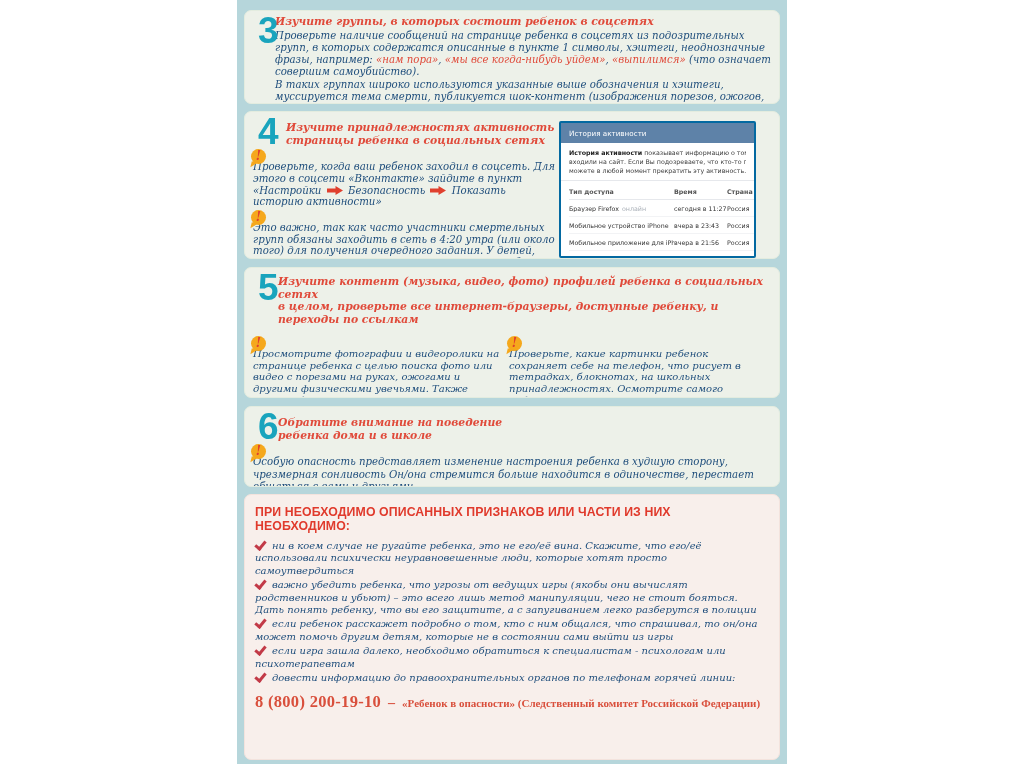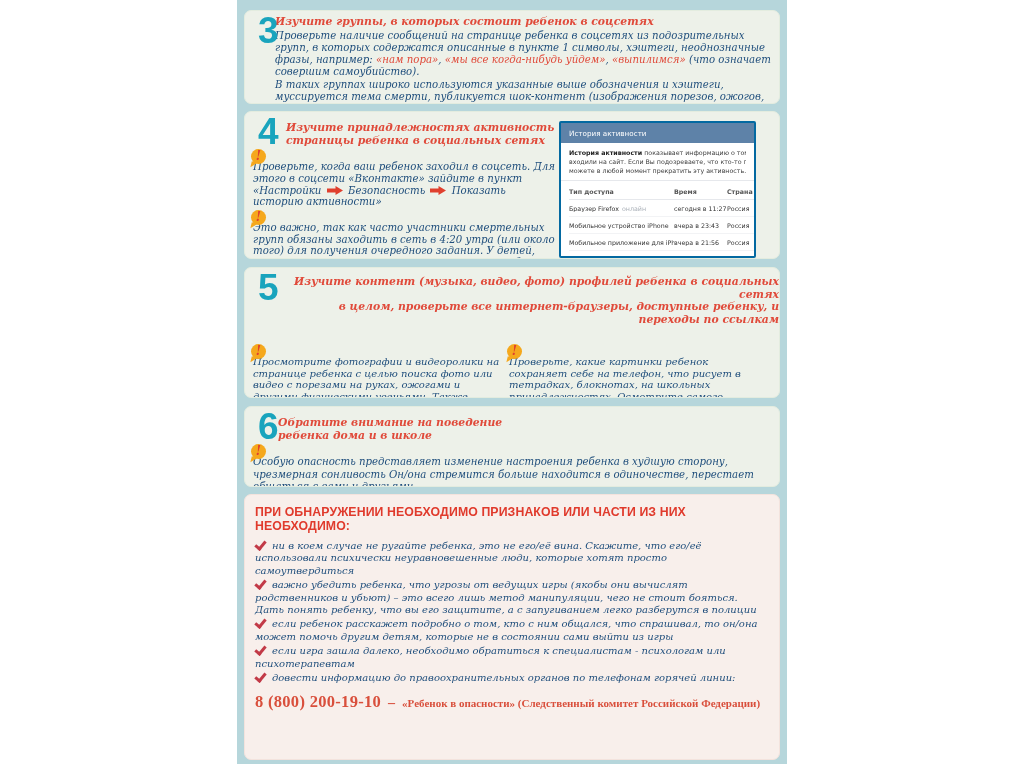--- a/index.html
+++ b/index.html
@@ -52,21 +52,21 @@
   .vk-table{padding:2px 0 0 8px;font-size:6.3px;color:#333;}
   .vk-row{display:flex;padding:4.5px 0;border-bottom:1px solid #f2f3f5;}
   .vk-row:last-child{border-bottom:none;}
   .vk-row.hdr{color:#555;font-weight:bold;border-bottom:1px solid #e6e8ec;}
   .vk-c1{width:105px;white-space:nowrap;overflow:hidden;}
   .vk-c2{width:53px;white-space:nowrap;overflow:hidden;}
   .vk-c3{flex:1;white-space:nowrap;overflow:hidden;}
   .vk-online{color:#aab0b8;margin-left:3px;}
 
   
-  #panel-5 .head{margin:8px 0 17px 33px;text-align:right;}
+  #panel-5 .head{margin:8px 0 9px 33px;}
   #panel-5 .cols{display:flex;margin-top:1px;}
   #panel-5 .col-l{width:248px;margin-left:8px;}
   #panel-5 .col-r{width:258px;margin-left:8px;}
   #panel-5 .body-text{font-size:10px;line-height:1.17;}
 
   
   #panel-6 .head{margin:10px 0 0 33px;}
   #panel-6 .note{margin:2px 0 0 8px;width:515px;}
 
   
@@ -183,21 +183,21 @@
       <div class="sec-title">ребенка дома и в школе</div>
     </div>
     <div class="note">
       <span class="bang">!</span>
       <p class="body-text">Особую опасность представляет изменение настроения ребенка в худшую сторону, чрезмерная сонливость Он/она стремится больше находится в одиночестве, перестает общаться с вами и друзьями.</p>
     </div>
   </div>
 
   <div class="panel" id="panel-final">
     <div class="inner">
-      <div class="final-header">ПРИ ОБНАРУЖЕНИИ НЕОБХОДИМО ПРИЗНАКОВ ИЛИ ЧАСТИ ИЗ НИХ НЕОБХОДИМО:</div>
+      <div class="final-header">ПРИ НЕОБХОДИМО ОПИСАННЫХ ПРИЗНАКОВ ИЛИ ЧАСТИ ИЗ НИХ НЕОБХОДИМО:</div>
 
       <p class="chk-item"><span class="check"></span><span>ни в коем случае не ругайте ребенка, это не его/её вина. Скажите, что его/её использовали психически неуравновешенные люди, которые хотят просто самоутвердиться</span></p>
       <p class="chk-item"><span class="check"></span><span>важно убедить ребенка, что угрозы от ведущих игры (якобы они вычислят родственников и убьют) – это всего лишь метод манипуляции, чего не стоит бояться. Дать понять ребенку, что вы его защитите, а с запугиванием легко разберутся в полиции</span></p>
       <p class="chk-item"><span class="check"></span><span>если ребенок расскажет подробно о том, кто с ним общался, что спрашивал, то он/она может помочь другим детям, которые не в состоянии сами выйти из игры</span></p>
       <p class="chk-item"><span class="check"></span><span>если игра зашла далеко, необходимо обратиться к специалистам - психологам или психотерапевтам</span></p>
       <p class="chk-item"><span class="check"></span><span>довести информацию до правоохранительных органов по телефонам горячей линии:</span></p>
 
       <div class="phones">
         <div class="phone-line">
           <span class="phone-num">8 (800) 200-19-10</span>

